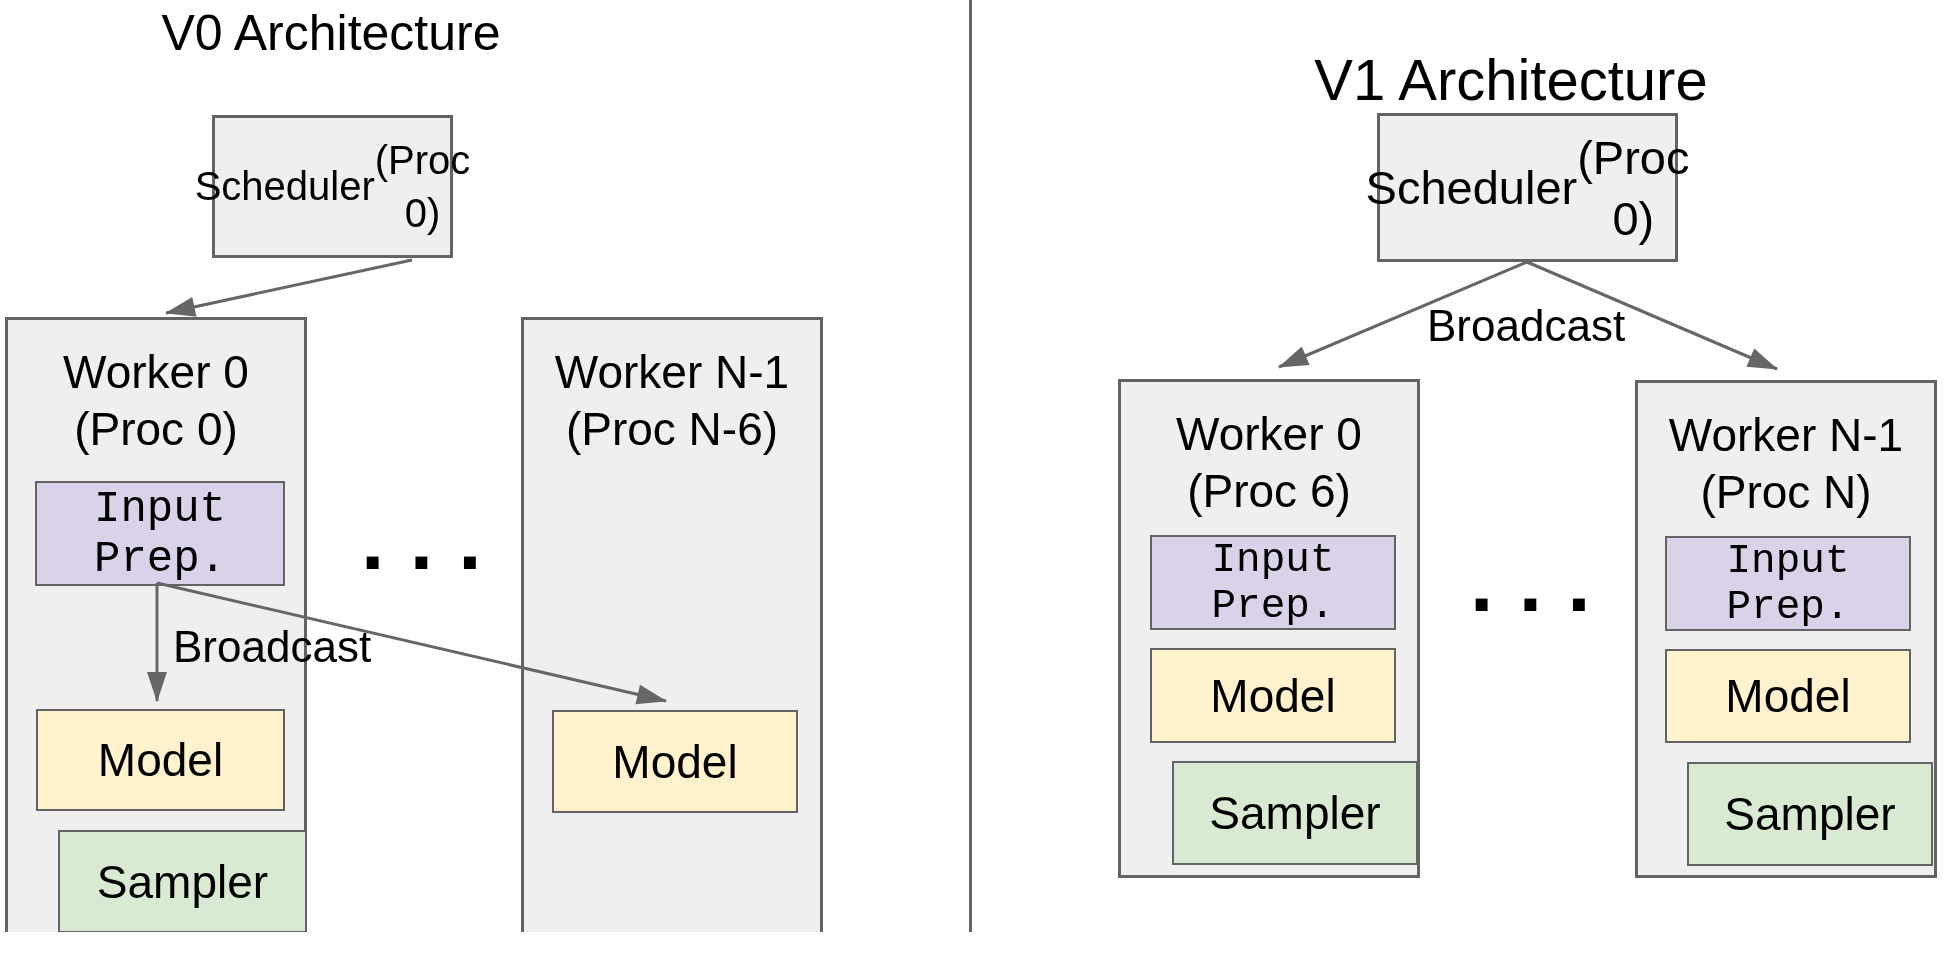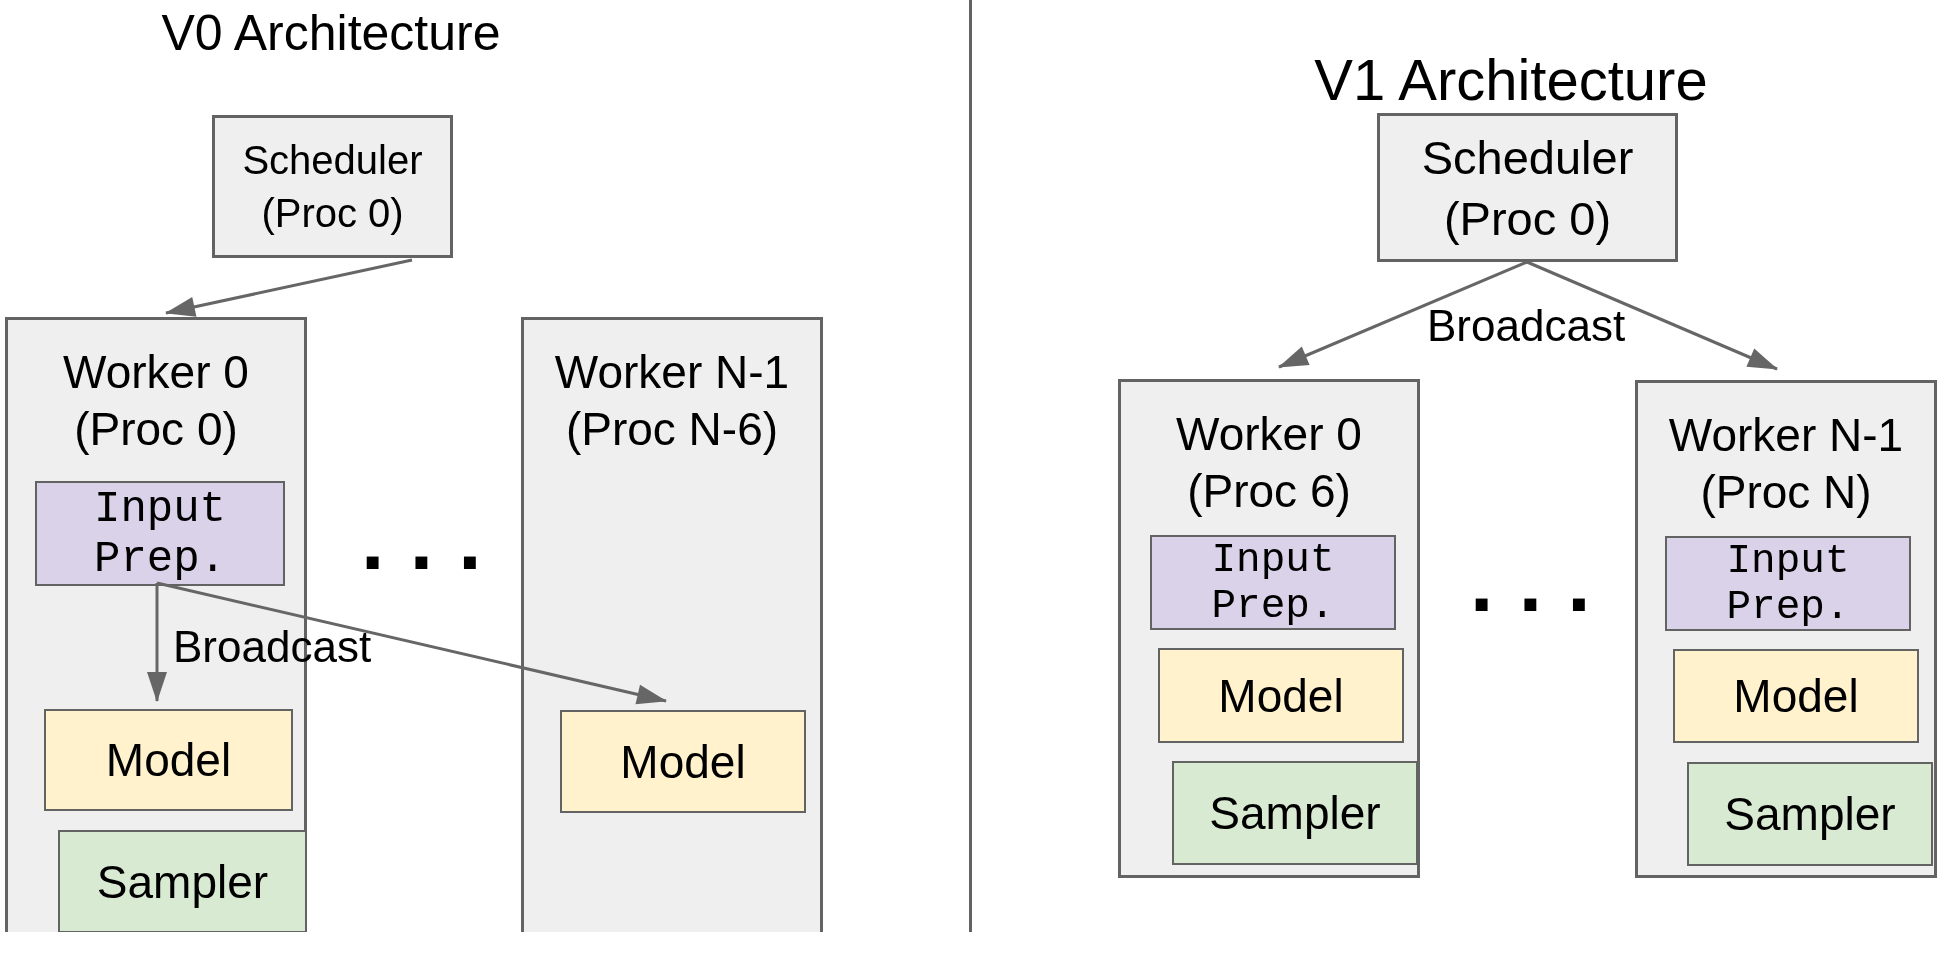--- a/index.html
+++ b/index.html
@@ -13,26 +13,26 @@
     font-family:"Liberation Sans","DejaVu Sans",sans-serif;
   }
   .title{
     position:absolute; text-align:center; white-space:nowrap; color:var(--ink);
   }
   .box{
     position:absolute; box-sizing:border-box;
     border:3px solid var(--border); background:var(--gray);
   }
   .cbox{
-    display:flex; flex-direction:column; align-items:center; justify-content:center;
+    display:flex; flex-direction:row; align-items:center; justify-content:center;
     text-align:center;
   }
   .inner{ border-width:2.5px; }
   .purple{ background:var(--purple);font-family:Liberation Mono, monospace; }
-  .yellow{ background:var(--yellow);margin-left:8px; }
+  .yellow{ background:var(--yellow); }
   .green{ background:var(--green);margin-left:22px; }
   .worker-label{
     position:absolute; left:0; width:100%; text-align:center;
     font-size:46px; line-height:57px; white-space:nowrap;
   }
   .sched-v0{ font-size:40px; line-height:53px; }
   .sched-v1{ font-size:47px; line-height:61px; }
   .comp{ font-size:46px; }
   .comp-input-v0{ font-size:44px; }
   .comp-input-v1{ font-size:41px; }

